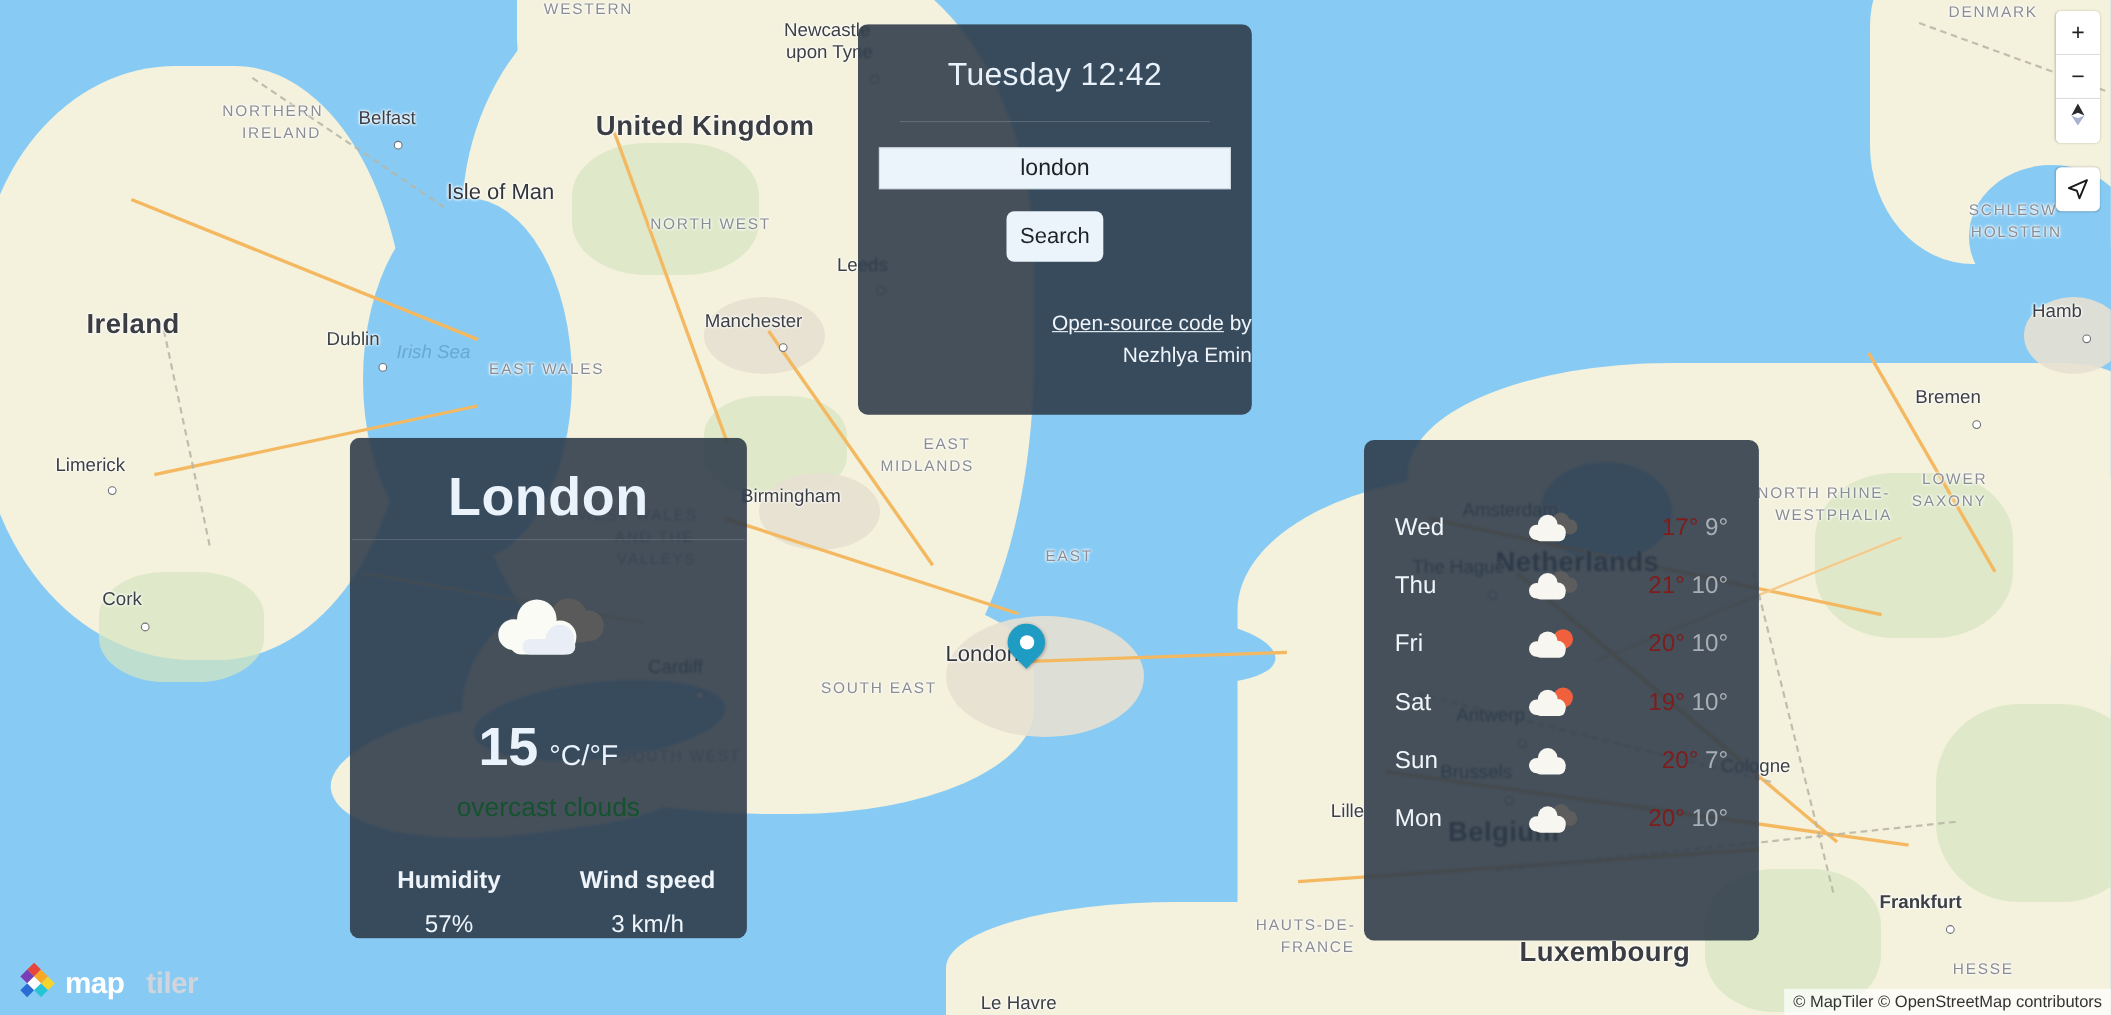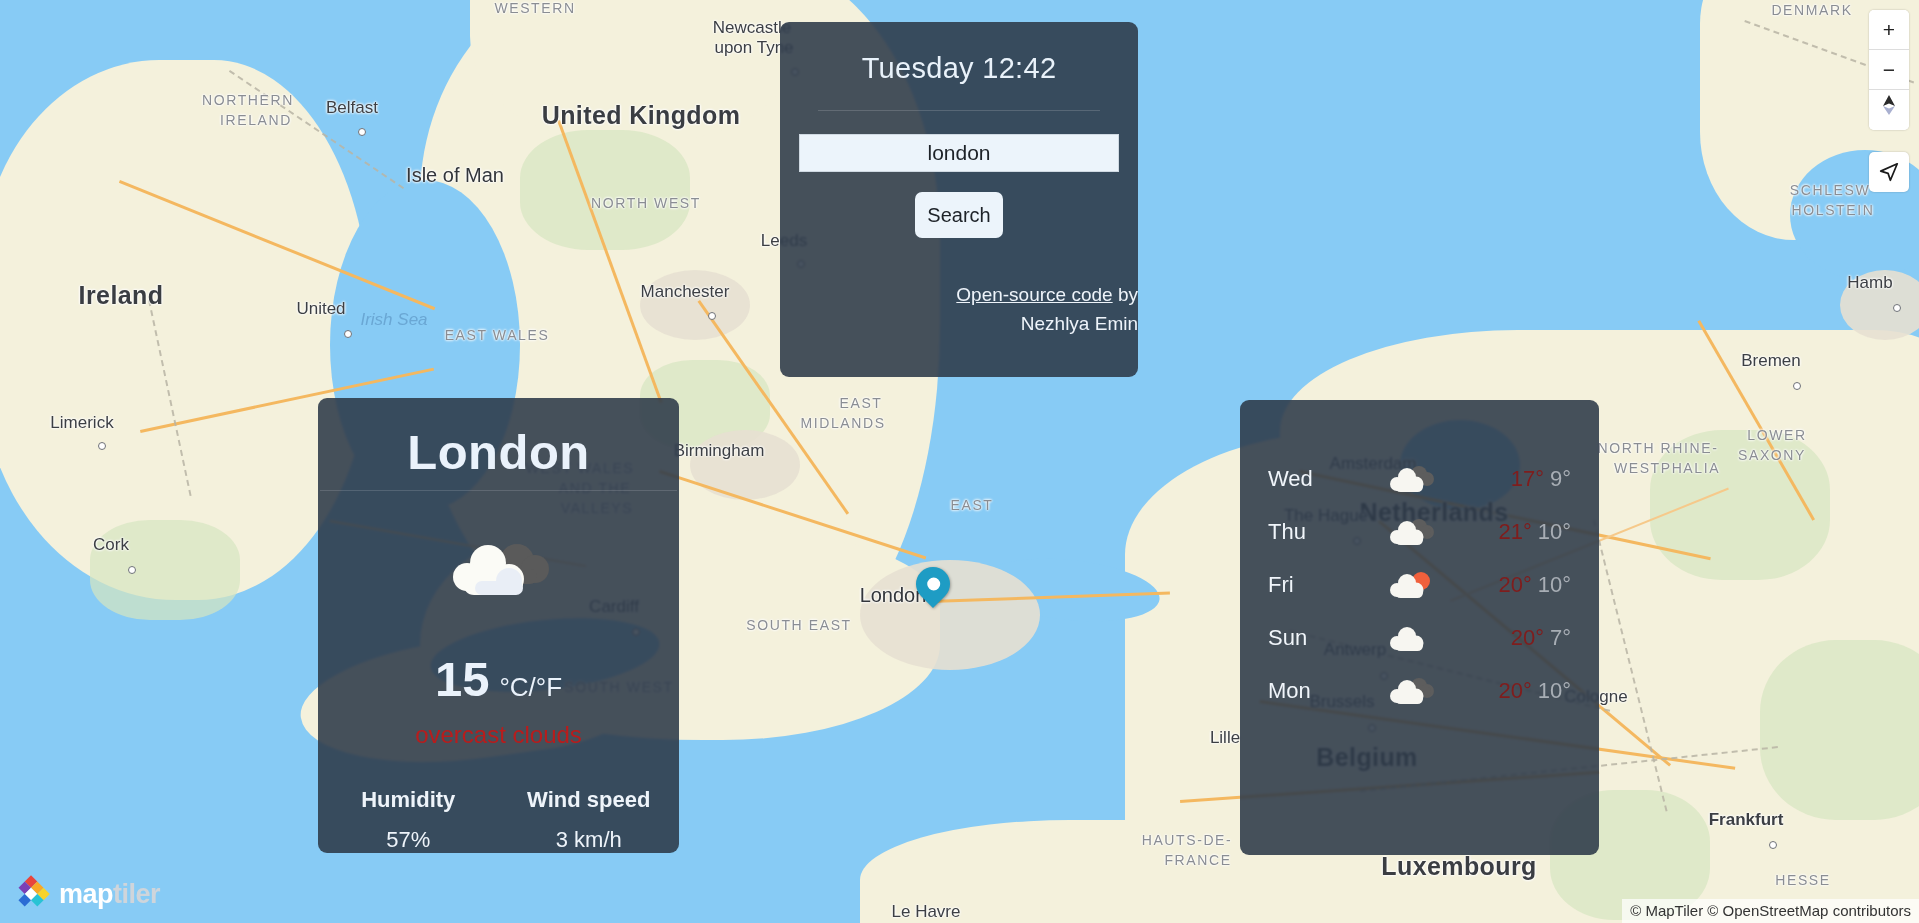--- a/index.html
+++ b/index.html
@@ -103,21 +103,21 @@
     letter-spacing: .5px; padding-bottom: 10px;
   }
   #current-divider { height: 1px; background: rgba(255,255,255,.14); margin: 0 2px; }
   #current-icon { display: flex; justify-content: center; margin-top: 48px; height: 66px; }
   #temp-row {
     display: flex; justify-content: center; align-items: baseline;
     margin-top: 46px; gap: 10px;
   }
   #temp-value { font-size: 49px; font-weight: bold; color: #eaf2fb; }
   #temp-unit  { font-size: 26px; color: #eaf2fb; }
-  #condition  { text-align: center; font-size: 24px; color: #b91c1c; margin-top: 14px; }
+  #condition  { text-align: center; font-size: 24px; color: #14532d; margin-top: 14px; }
   #metrics {
     display: flex; margin-top: 38px; text-align: center;
   }
   #metrics > div { flex: 1; }
   .metric-label { font-size: 22px; font-weight: bold; color: #eef4fa; }
   .metric-value { font-size: 22px; color: #eef4fa; margin-top: 14px; }
 
   
   #forecast-panel { left: 1240px; top: 400px; width: 359px; height: 455px; padding: 52px 0 0; }
   .forecast-row {
@@ -126,21 +126,21 @@
   .fc-day  { width: 86px; font-size: 22px; color: #f0f5fa; }
   .fc-icon { flex: 1; display: flex; justify-content: center; }
   .fc-temps { width: 104px; text-align: right; font-size: 22px; white-space: nowrap; }
   .fc-max { color: #7f1d1d; }
   .fc-min { color: #a8aeb5; margin-left: 6px; }
 
   
   #maptiler-logo { position: absolute; left: 12px; bottom: 10px; display: flex; align-items: center; gap: 9px; }
   #maptiler-text { font-size: 27px; font-weight: bold; letter-spacing: -.5px; }
   #maptiler-text .w { color: #fff; }
-  #maptiler-text .g { color: #cfd5db; }
+  #maptiler-text .g { color: #cfd5db; margin-left: 20px; }
   #attribution {
     position: absolute; right: 0; bottom: 0; background: rgba(255,255,255,.72);
     font-size: 15px; color: #333; padding: 3px 8px 4px; white-space: nowrap;
   }
 </style>
 </head>
 <body>
 
 <div id="app">
 
@@ -217,21 +217,21 @@
         <div class="map-label country" style="left: 641px; top: 115px; transform: translate(-50%, -50%);">United Kingdom</div>
         <div class="map-label country" style="left: 121px; top: 295px; transform: translate(-50%, -50%);">Ireland</div>
         <div class="map-label country" style="left: 1434px; top: 512px; transform: translate(-50%, -50%);">Netherlands</div>
         <div class="map-label country" style="left: 1367px; top: 757px; transform: translate(-50%, -50%);">Belgium</div>
         <div class="map-label country" style="left: 1459px; top: 866px; transform: translate(-50%, -50%);">Luxembourg</div>
         <div class="map-label region" style="left: 248px; top: 100px; transform: translate(-50%, -50%);">NORTHERN</div>
         <div class="map-label region" style="left: 256px; top: 120px; transform: translate(-50%, -50%);">IRELAND</div>
         <div class="map-label city" style="left: 352px; top: 108px; transform: translate(-50%, -50%);">Belfast</div>
         <div class="map-label city-lg" style="left: 455px; top: 175px; transform: translate(-50%, -50%);">Isle of Man</div>
         <div class="map-label region" style="left: 646px; top: 203px; transform: translate(-50%, -50%);">NORTH WEST</div>
-        <div class="map-label city" style="left: 321px; top: 309px; transform: translate(-50%, -50%);">United</div>
+        <div class="map-label city" style="left: 321px; top: 309px; transform: translate(-50%, -50%);">Dublin</div>
         <div class="map-label sea" style="left: 394px; top: 320px; transform: translate(-50%, -50%);">Irish Sea</div>
         <div class="map-label region" style="left: 483px; top: 335px; transform: translate(-50%, -50%); padding-left: 28px;">EAST WALES</div>
         <div class="map-label city" style="left: 82px; top: 423px; transform: translate(-50%, -50%);">Limerick</div>
         <div class="map-label city" style="left: 685px; top: 292px; transform: translate(-50%, -50%);">Manchester</div>
         <div class="map-label city" style="left: 784px; top: 241px; transform: translate(-50%, -50%);">Leeds</div>
         <div class="map-label city" style="left: 752px; top: 28px; transform: translate(-50%, -50%);">Newcastle</div>
         <div class="map-label city" style="left: 754px; top: 48px; transform: translate(-50%, -50%);">upon Tyne</div>
         <div class="map-label city" style="left: 719px; top: 451px; transform: translate(-50%, -50%);">Birmingham</div>
         <div class="map-label region" style="left: 861px; top: 403px; transform: translate(-50%, -50%);">EAST</div>
         <div class="map-label region" style="left: 843px; top: 423px; transform: translate(-50%, -50%);">MIDLANDS</div>
@@ -387,20 +387,35 @@
               <circle cx="22" cy="15" r="9"></circle>
               <circle cx="12" cy="22" r="7"></circle>
               <circle cx="31" cy="22" r="7.5"></circle>
               <rect x="10" y="19" width="28" height="11" rx="5.5"></rect>
             </g>
           </svg>
         </div>
         <div class="fc-temps"><span class="fc-max">20°</span><span class="fc-min">10°</span></div>
       </div>
       <div class="forecast-row">
+        <div class="fc-day">Sat</div>
+        <div class="fc-icon">
+          <svg width="52" height="34" viewBox="0 0 52 34">
+            <circle cx="36" cy="13" r="9" fill="#f0603c"></circle>
+            <g fill="#f7f6f1">
+              <circle cx="22" cy="15" r="9"></circle>
+              <circle cx="12" cy="22" r="7"></circle>
+              <circle cx="31" cy="22" r="7.5"></circle>
+              <rect x="10" y="19" width="28" height="11" rx="5.5"></rect>
+            </g>
+          </svg>
+        </div>
+        <div class="fc-temps"><span class="fc-max">19°</span><span class="fc-min">10°</span></div>
+      </div>
+      <div class="forecast-row">
         <div class="fc-day">Sun</div>
         <div class="fc-icon">
           <svg width="52" height="34" viewBox="0 0 52 34">
             <g fill="#f7f6f1">
               <circle cx="22" cy="15" r="9"></circle>
               <circle cx="12" cy="22" r="7"></circle>
               <circle cx="31" cy="22" r="7.5"></circle>
               <rect x="10" y="19" width="28" height="11" rx="5.5"></rect>
             </g>
           </svg>

